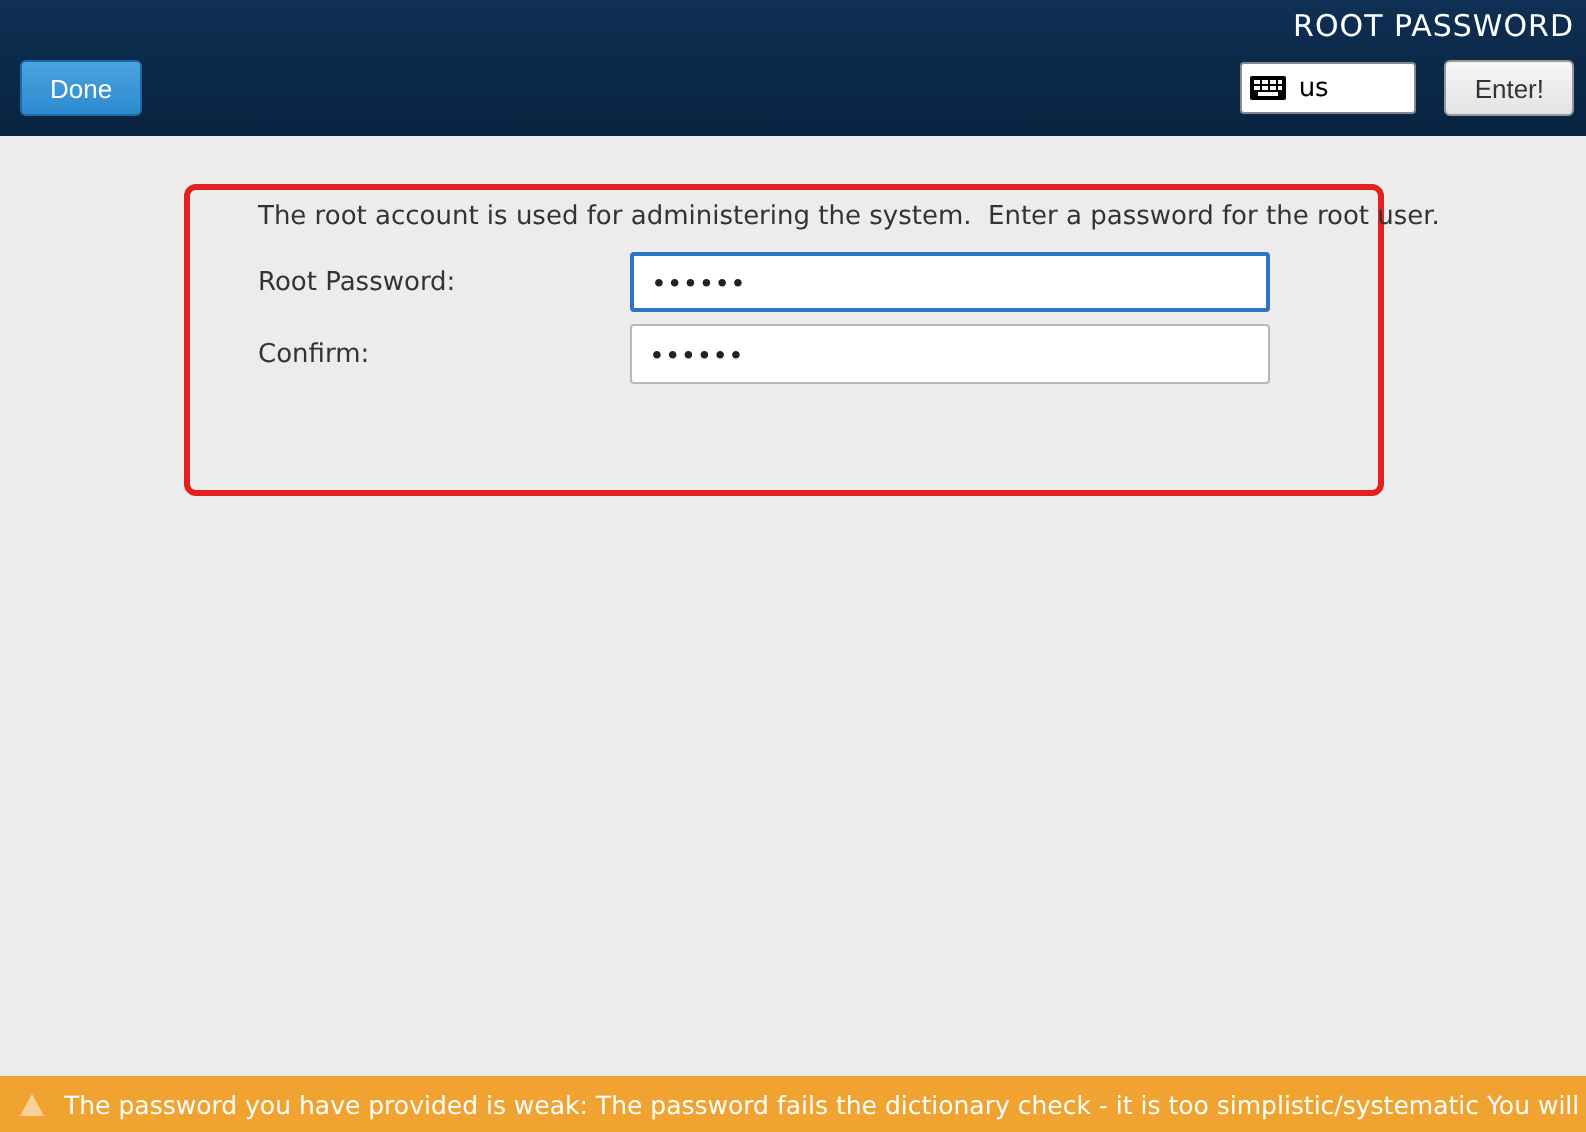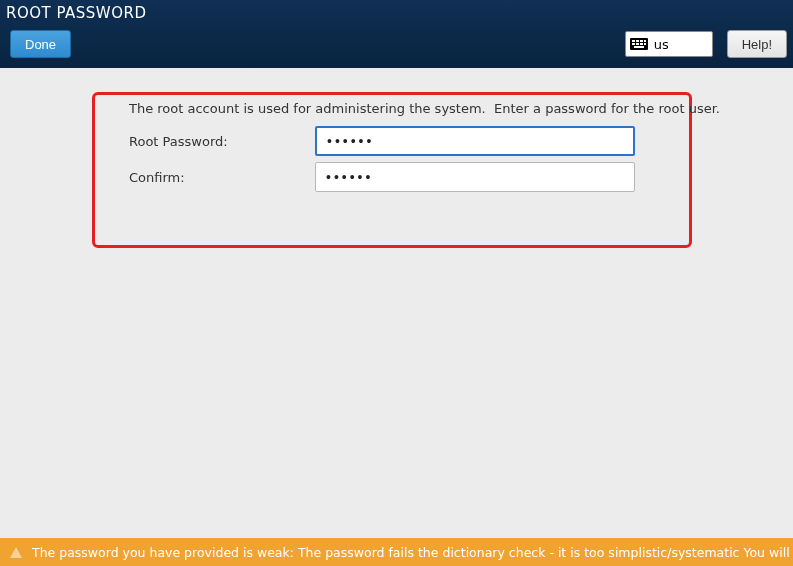--- a/index.html
+++ b/index.html
@@ -8,21 +8,21 @@
 
   
   .header {
     height: 68px;
     background: #0b2a4a;
     background: linear-gradient(180deg, #0f2f54 0%, #0b2a4a 50%, #092340 100%);
     color: #fff;
     position: relative;
     padding: 4px 6px 0 6px;
   }
-  .header-top { display: flex; justify-content: space-between; align-items: flex-start; height: 22px; }
+  .header-top { display: flex; justify-content: flex-end; align-items: flex-start; height: 22px; }
   .screen-title { font-size: 15px; letter-spacing: 0.5px; font-weight: 500; padding-left: 0; }
   .install-title { font-size: 15px; letter-spacing: 0.3px; font-weight: 400; }
   .header-bottom { display: flex; justify-content: space-between; align-items: flex-start; margin-top: 4px; padding: 0 0 0 4px; }
   .btn {
     height: 28px;
     padding: 0 14px;
     border-radius: 3px;
     font-size: 13px;
     cursor: pointer;
     border: 1px solid rgba(0,0,0,0.3);
@@ -178,21 +178,21 @@
   <div class="header-top">
     <div class="screen-title">ROOT PASSWORD</div>
   </div>
   <div class="header-bottom">
     <button class="btn btn-done">Done</button>
     <div class="header-right">
       <div class="kb-indicator">
         <span class="kb-icon"></span>
         <span>us</span>
       </div>
-      <button class="btn btn-help">Help!</button>
+      <button class="btn btn-help">Enter!</button>
     </div>
   </div>
 </div>
 
 <div class="main">
   <div class="highlight-box">
     <div class="desc">The root account is used for administering the system.  Enter a password for the root user.</div>
 
     <div class="form-row">
       <label>Root Password:</label>

